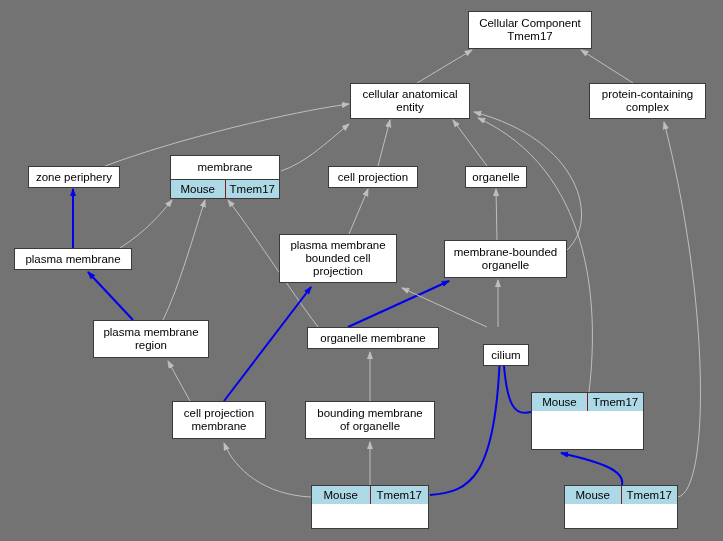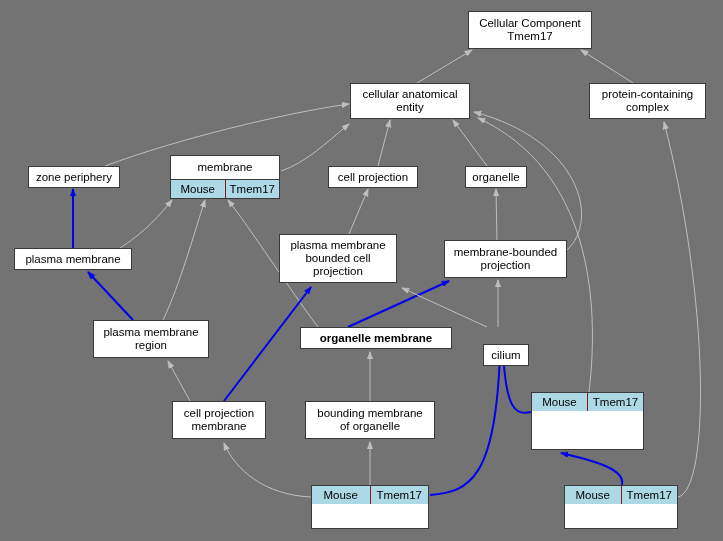--- a/index.html
+++ b/index.html
@@ -142,27 +142,27 @@
       <div class="node" style="left: 14px; top: 248px; width: 118px; height: 22px;">
         <div class="node-title">plasma membrane</div>
       </div>
       <div class="node" style="left: 279px; top: 234px; width: 118px; height: 49px;">
         <div class="node-title">plasma membrane
 bounded cell
 projection</div>
       </div>
       <div class="node" style="left: 444px; top: 240px; width: 123px; height: 38px;">
         <div class="node-title">membrane-bounded
-projection</div>
+organelle</div>
       </div>
       <div class="node" style="left: 93px; top: 320px; width: 116px; height: 38px;">
         <div class="node-title">plasma membrane
 region</div>
       </div>
-      <div class="node" style="left: 300px; top: 327px; width: 152px; height: 22px; font-weight: bold;">
+      <div class="node" style="left: 307px; top: 327px; width: 132px; height: 22px;">
         <div class="node-title">organelle membrane</div>
       </div>
       <div class="node" style="left: 483px; top: 344px; width: 46px; height: 22px;">
         <div class="node-title">cilium</div>
       </div>
       <div class="node" style="left: 172px; top: 401px; width: 94px; height: 38px;">
         <div class="node-title">cell projection
 membrane</div>
       </div>
       <div class="node" style="left: 305px; top: 401px; width: 130px; height: 38px; justify-content: center;">

